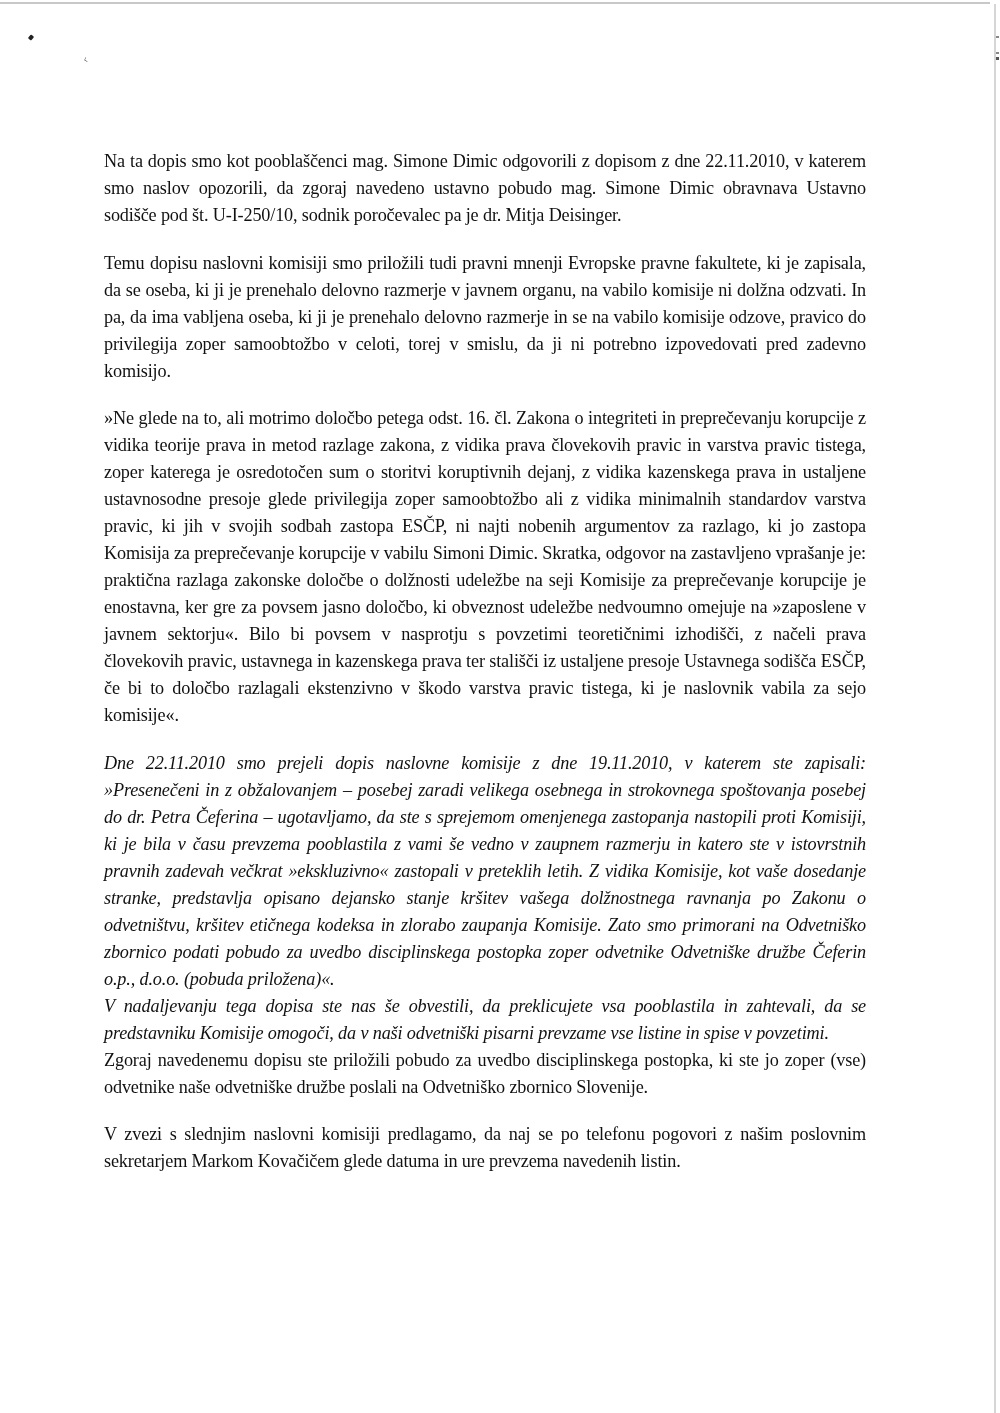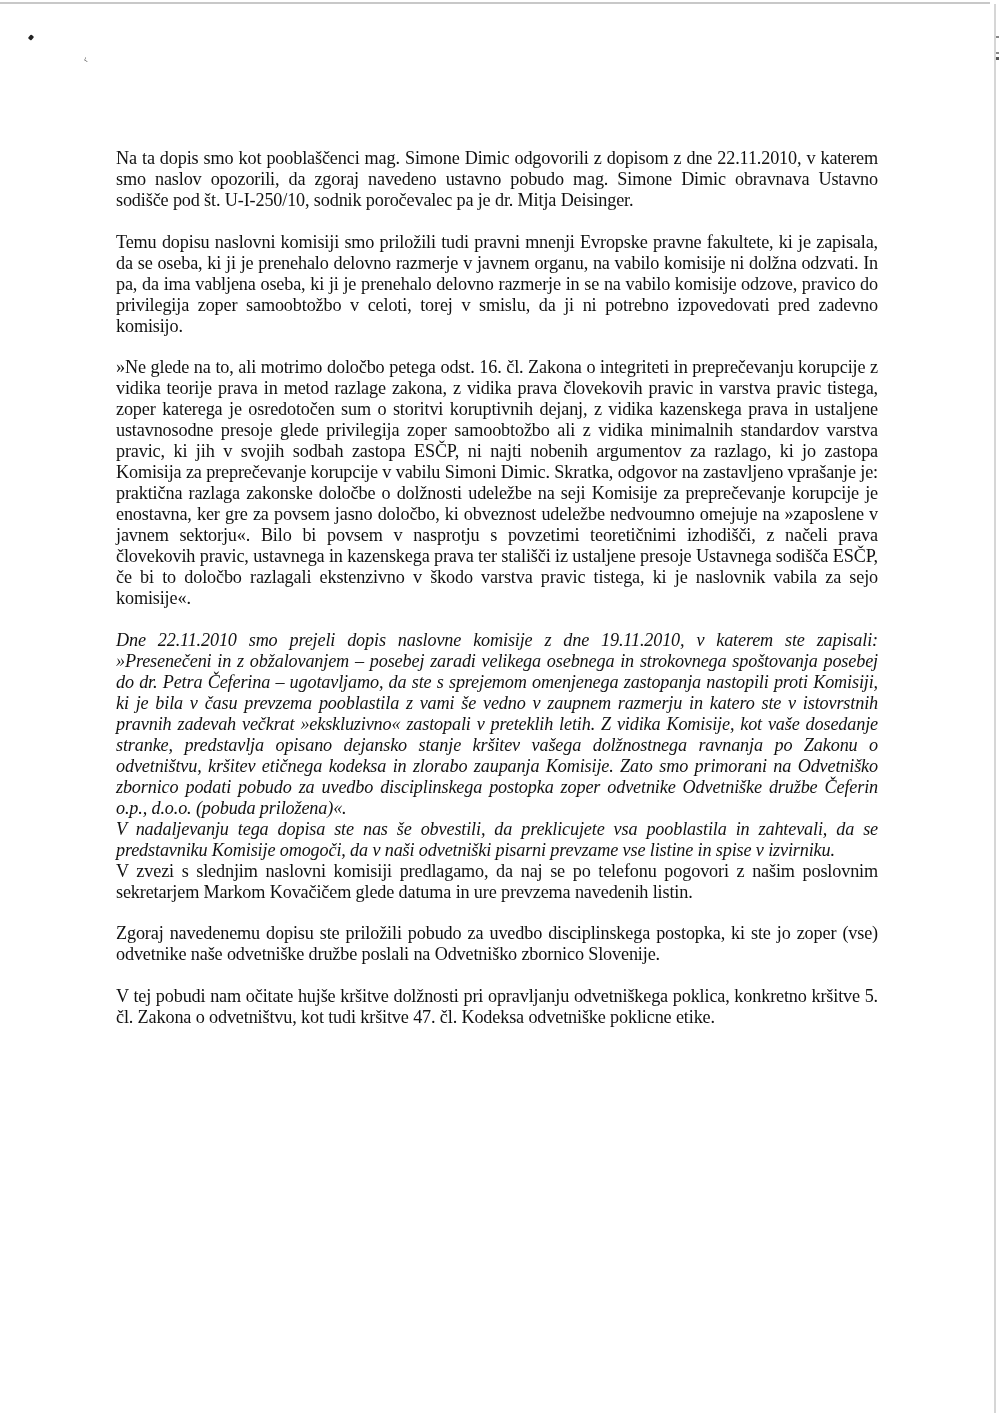--- a/index.html
+++ b/index.html
@@ -4,22 +4,22 @@
   <style>
     html, body { margin: 0; padding: 0; background: #ffffff; }
     body { width: 1000px; height: 1413px; position: relative; overflow: hidden; }
     .page { position: absolute; left: 0; top: 0; width: 1000px; height: 1413px; background: #fff; }
     .top-edge { position: absolute; left: 0; top: 2px; width: 990px; height: 2px; background: #c8c8c8; }
     .right-edge { position: absolute; left: 994px; top: 4px; width: 2px; height: 1409px; background: #d6d6d6; }
     .right-tick { position: absolute; left: 996px; width: 3px; height: 2px; background: #888; }
     .mark1 { position: absolute; left: 29px; top: 35px; width: 4px; height: 5px; background: #222; transform: rotate(40deg); border-radius: 1px; }
     .mark2 { position: absolute; left: 82px; top: 53px; font-family: "Liberation Serif", serif; font-size: 12px; color: #333; transform: rotate(-20deg); }
     .content {
-      position: absolute; left: 116px; top: 148px; width: 762px;
-      font-family: "Liberation Serif", serif; font-size: 18.2px; line-height: 21px;
+      position: absolute; left: 104px; top: 148px; width: 762px;
+      font-family: "Liberation Serif", serif; font-size: 18.2px; line-height: 27px;
       color: #111; text-align: justify;
       letter-spacing: -0.15px;
     }
     .content p { margin: 0 0 20.6px 0; }
     .content p.tight { margin-bottom: 0; font-style: italic; }
   </style>
 </head>
 <body>
 
 <div class="page">
@@ -29,18 +29,17 @@
   <div class="right-tick" style="top:52px"></div>
   <div class="right-tick" style="top:57px;height:3px;background:#555"></div>
   <div class="mark1"></div>
   <div class="mark2">ᚲ</div>
 
   <div class="content">
     <p>Na ta dopis smo kot pooblaščenci mag. Simone Dimic odgovorili z dopisom z dne 22.11.2010, v katerem smo naslov opozorili, da zgoraj navedeno ustavno pobudo mag. Simone Dimic obravnava Ustavno sodišče pod št. U-I-250/10, sodnik poročevalec pa je dr. Mitja Deisinger.</p>
     <p>Temu dopisu naslovni komisiji smo priložili tudi pravni mnenji Evropske pravne fakultete, ki je zapisala, da se oseba, ki ji je prenehalo delovno razmerje v javnem organu, na vabilo komisije ni dolžna odzvati. In pa, da ima vabljena oseba, ki ji je prenehalo delovno razmerje in se na vabilo komisije odzove, pravico do privilegija zoper samoobtožbo v celoti, torej v smislu, da ji ni potrebno izpovedovati pred zadevno komisijo.</p>
     <p>»Ne glede na to, ali motrimo določbo petega odst. 16. čl. Zakona o integriteti in preprečevanju korupcije z vidika teorije prava in metod razlage zakona, z vidika prava človekovih pravic in varstva pravic tistega, zoper katerega je osredotočen sum o storitvi koruptivnih dejanj, z vidika kazenskega prava in ustaljene ustavnosodne presoje glede privilegija zoper samoobtožbo ali z vidika minimalnih standardov varstva pravic, ki jih v svojih sodbah zastopa ESČP, ni najti nobenih argumentov za razlago, ki jo  zastopa Komisija za preprečevanje korupcije v vabilu Simoni Dimic. Skratka, odgovor na  zastavljeno vprašanje je: praktična razlaga zakonske določbe o dolžnosti udeležbe na seji Komisije za preprečevanje korupcije je enostavna, ker gre za povsem jasno določbo, ki obveznost udeležbe nedvoumno omejuje na »zaposlene v javnem sektorju«. Bilo bi povsem v nasprotju s povzetimi teoretičnimi izhodišči, z načeli prava človekovih pravic, ustavnega in kazenskega prava ter stališči iz ustaljene presoje Ustavnega sodišča ESČP, če bi to določbo razlagali ekstenzivno v škodo varstva pravic tistega, ki je naslovnik vabila za sejo komisije«.</p>
     <p class="tight">Dne 22.11.2010 smo prejeli dopis naslovne komisije z dne 19.11.2010, v katerem ste zapisali: »Presenečeni in z obžalovanjem – posebej zaradi velikega osebnega in strokovnega spoštovanja posebej do dr. Petra Čeferina – ugotavljamo, da ste s sprejemom omenjenega zastopanja nastopili proti Komisiji, ki je bila v času prevzema pooblastila z vami še vedno v zaupnem razmerju in katero ste v istovrstnih pravnih zadevah večkrat »ekskluzivno« zastopali v preteklih letih. Z vidika Komisije, kot vaše dosedanje stranke, predstavlja opisano dejansko stanje kršitev vašega dolžnostnega ravnanja po Zakonu o odvetništvu, kršitev etičnega kodeksa in zlorabo zaupanja Komisije. Zato smo primorani na Odvetniško zbornico podati pobudo za uvedbo disciplinskega postopka zoper odvetnike Odvetniške družbe Čeferin o.p., d.o.o. (pobuda priložena)«.</p>
-    <p class="tight">V nadaljevanju tega dopisa ste nas še obvestili, da preklicujete vsa pooblastila in zahtevali, da se predstavniku Komisije omogoči, da v naši odvetniški pisarni prevzame vse listine in spise v izvirniku.</p>
+    <p class="tight">V nadaljevanju tega dopisa ste nas še obvestili, da preklicujete vsa pooblastila in zahtevali, da se predstavniku Komisije omogoči, da v naši odvetniški pisarni prevzame vse listine in spise v povzetimi.</p>
+    <p>Zgoraj navedenemu dopisu ste priložili pobudo za uvedbo disciplinskega postopka, ki ste jo zoper (vse) odvetnike naše odvetniške družbe poslali na Odvetniško zbornico Slovenije.</p>
     <p>V zvezi s slednjim naslovni komisiji predlagamo, da naj se po telefonu pogovori z našim poslovnim sekretarjem Markom Kovačičem glede datuma in ure prevzema navedenih listin.</p>
-    <p>Zgoraj navedenemu dopisu ste priložili pobudo za uvedbo disciplinskega postopka, ki ste jo zoper (vse) odvetnike naše odvetniške družbe poslali na Odvetniško zbornico Slovenije.</p>
-    <p>V tej pobudi nam očitate hujše kršitve dolžnosti pri opravljanju odvetniškega poklica, konkretno kršitve 5. čl. Zakona o odvetništvu, kot tudi kršitve 47. čl. Kodeksa odvetniške poklicne etike.</p>
   </div>
 </div>
 
 </body></html>

